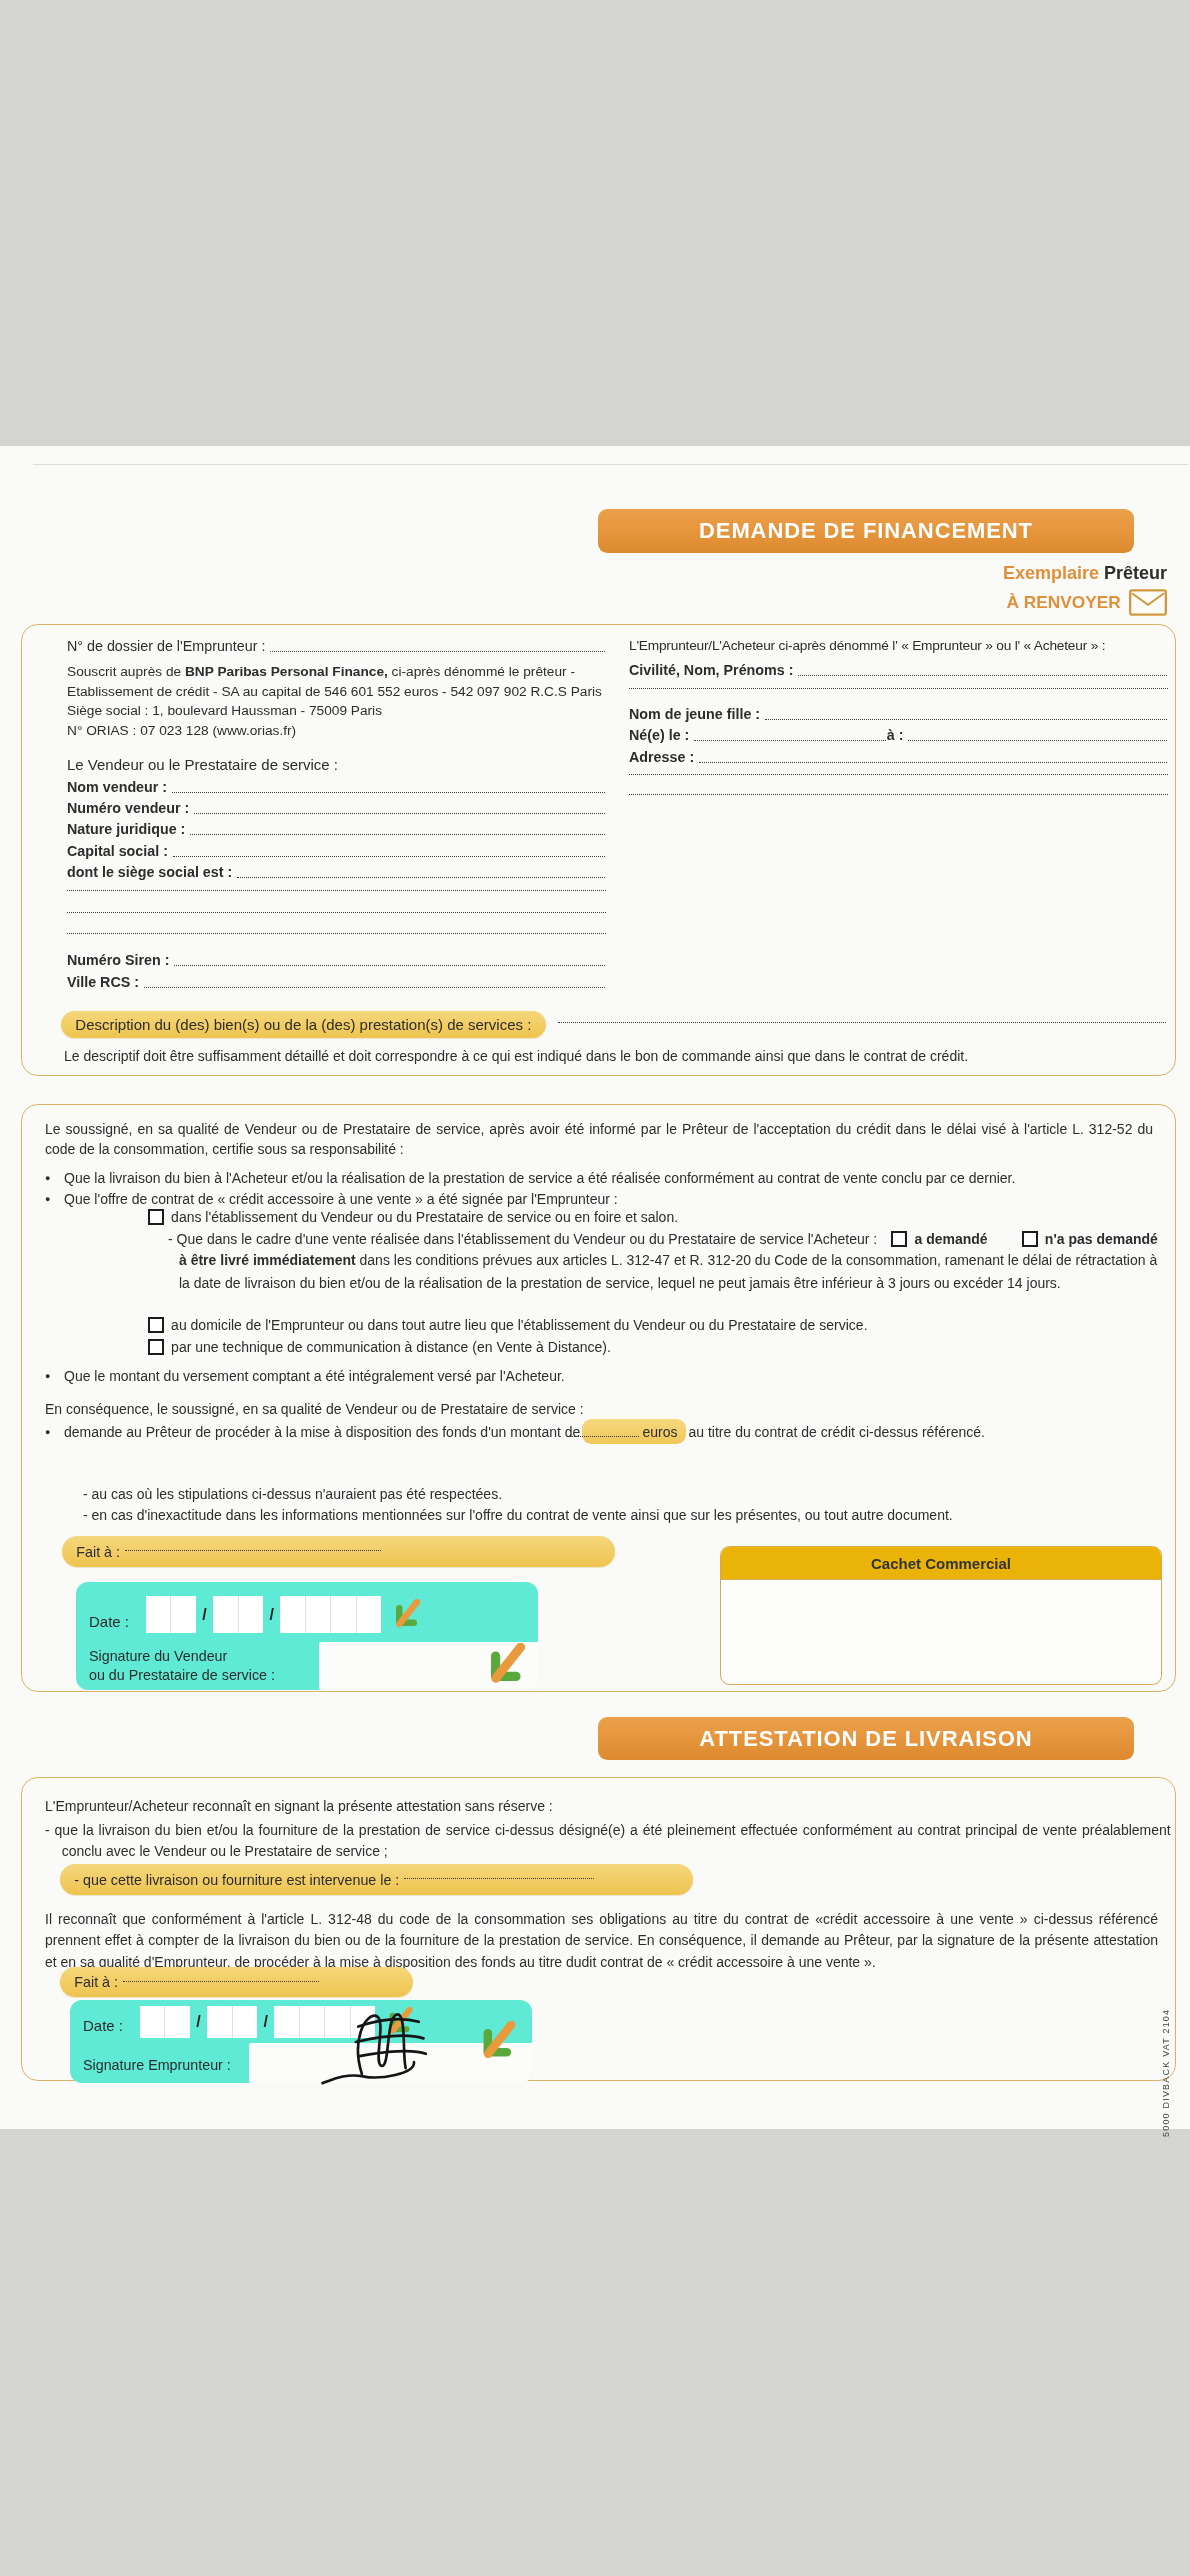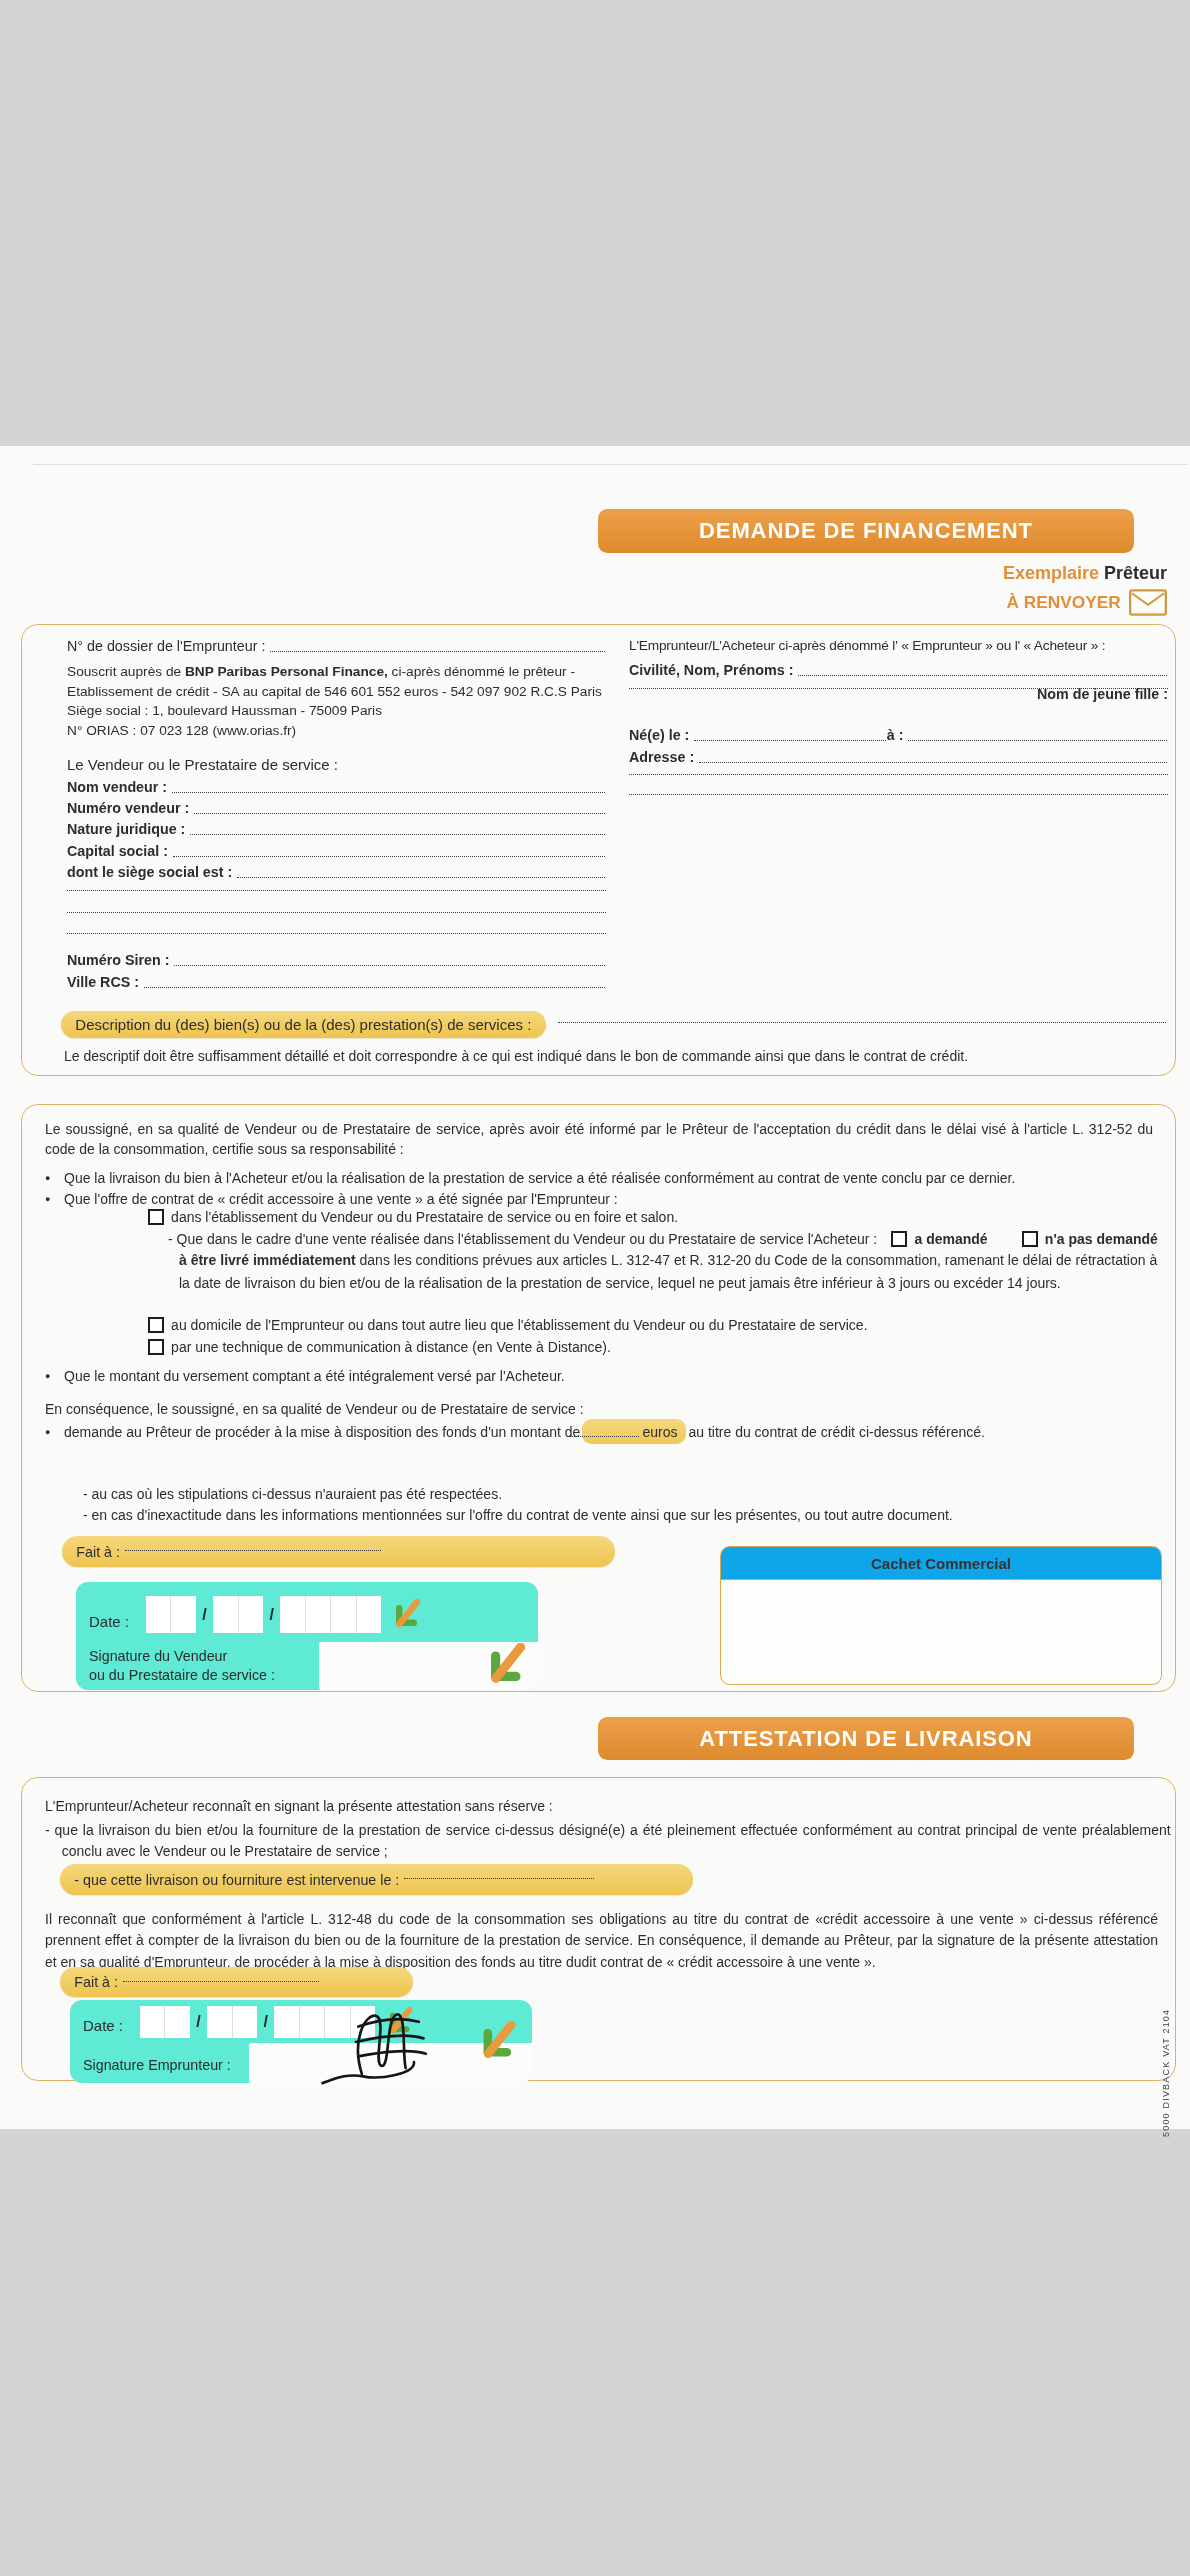--- a/index.html
+++ b/index.html
@@ -35,21 +35,21 @@
   .hdots{display:inline-block;width:70px;border-bottom:1.8px dotted #3b3b3b;}
   .dblock{background:#5eead4;border-radius:12px;}
   .cells{display:flex;align-items:center;}
   .cellgroup{display:flex;background:#fff;border-radius:1.2px;overflow:hidden;}
   .cell{width:24.4px;background:#fff;border-right:1.2px solid #e3e0da;}
   .cellA{height:37px;} .cellB{height:32px;}
   .cell:last-child{border-right:none;}
   .slash{font-weight:700;font-size:16px;margin:0 6.5px;color:#222;}
   .sigarea{position:absolute;background:#fcfcfa;border-radius:2.4px 0 10.7px 2.4px;}
   .cachet{border:1.8px solid #d9a94f;border-radius:9.5px;background:#fdfdfb;overflow:hidden;}
-  .cachet .band{height:32px;background:#0ea5e9;border-bottom:1.2px solid #d9a94f;
+  .cachet .band{height:32px;background:#eab308;border-bottom:1.2px solid #d9a94f;
     display:flex;align-items:center;justify-content:center;font-weight:700;font-size:15px;color:#333;}
   .just{text-align:justify;}
   .vtext{writing-mode:vertical-rl;transform:rotate(180deg);font-size:9px;color:#444;
     letter-spacing:1.2px;white-space:nowrap;}
   svg{display:block;}
 </style>
 </head>
 <body>
 
 <div id="canvas">
@@ -121,21 +121,21 @@
     <span class="lbl2">Ville RCS :</span>
       <span class="dots"></span>
     </div>
 
   <div class="abs lbl" style="left:629px;top:638px;width:543px;font-size:13.7px;letter-spacing:-0.2px;">L'Emprunteur/L'Acheteur ci-après dénommé l' « Emprunteur » ou l' « Acheteur » :</div>
   <div class="abs row" style="left:629px;top:662px;width:539px;">
     <span class="lbl2">Civilité, Nom, Prénoms :</span>
       <span class="dots"></span>
     </div>
   <div class="abs dotline" style="left:629px;top:687px;width:539px;"></div>
-  <div class="abs row" style="left:629px;top:686px;width:539px;flex-direction:column;">
+  <div class="abs row" style="left:629px;top:706px;width:539px;">
     <span class="lbl2">Nom de jeune fille :</span>
       <span class="dots"></span>
     </div>
   <div class="abs row" style="left:629px;top:727px;width:539px;">
     <span class="lbl2">Né(e) le :</span>
     <span class="dots" style="flex:1;"></span>
     <span class="lbl2">à :</span>
     <span class="dots" style="flex:1.35;"></span>
     </div>
   <div class="abs row" style="left:629px;top:749px;width:539px;">

